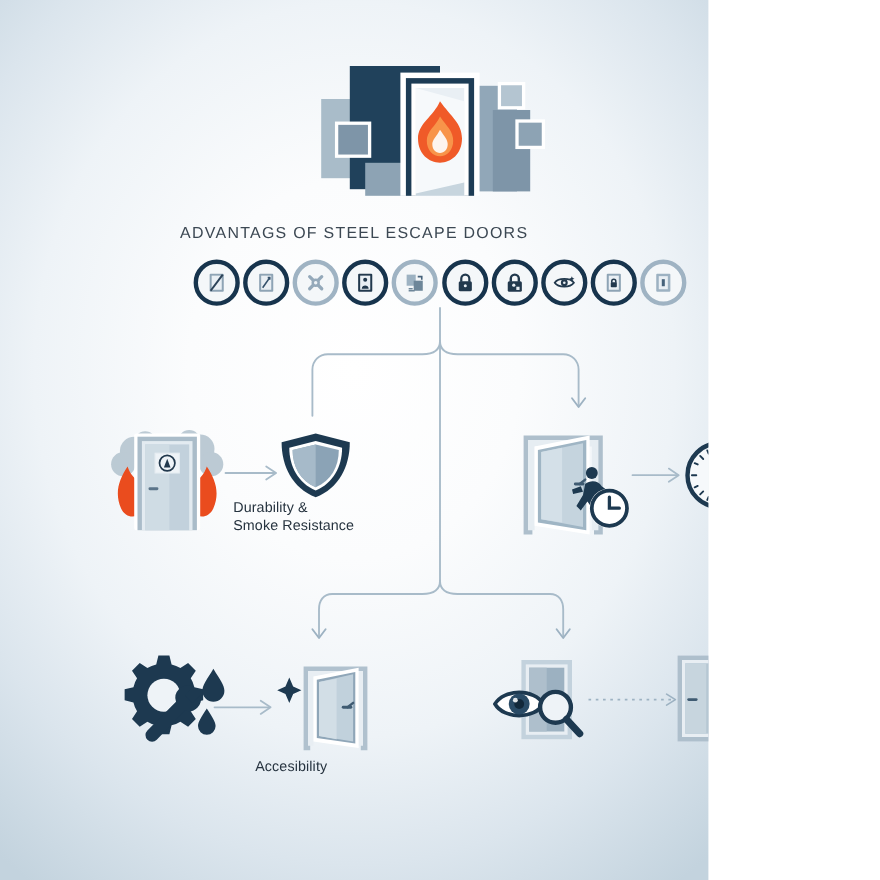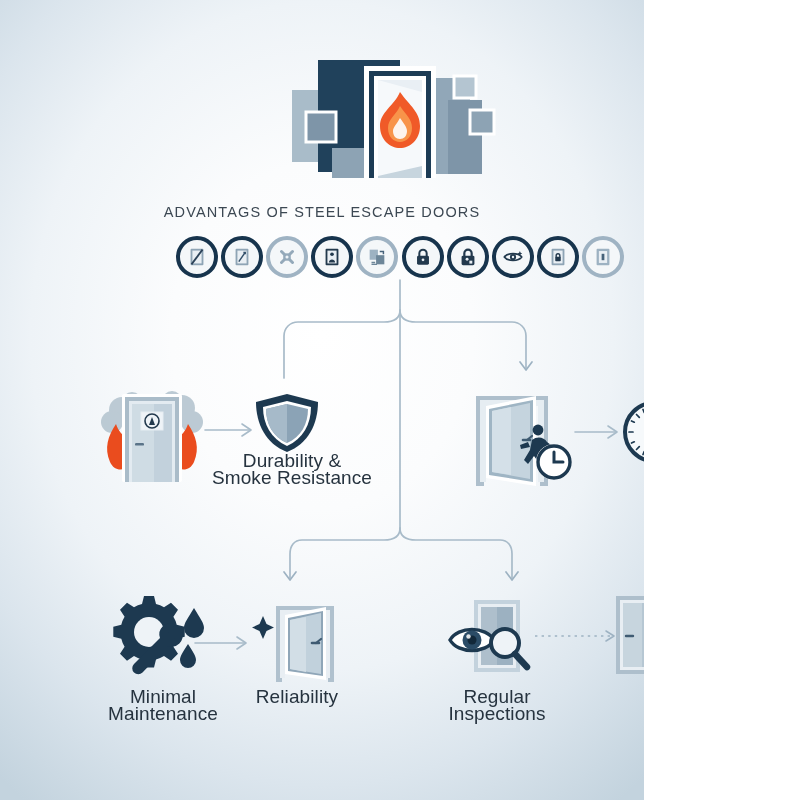--- a/index.html
+++ b/index.html
@@ -20,23 +20,22 @@
     height: 800px;
     background:
       radial-gradient(ellipse 78% 72% at 50% 42%, #ffffff 0%, #fbfcfd 30%, #eef3f7 58%, #dbe5ed 78%, #c3d3de 100%);
     overflow: hidden;
   }
 
   
   .abs { position: absolute; }
   .label {
     position: absolute;
-    text-align: center;
     color: #26333f;
-    font-size: 19px;
+    font-size: 13px;
     line-height: 17px;
     letter-spacing: 0.1px;
     white-space: pre-line;
   }
   .title {
     position: absolute;
     left: 0;
     right: 0;
     top: 204px;
     text-align: center;
@@ -409,22 +408,18 @@
       <rect x="38" y="52" width="34" height="30" rx="5" fill="#1d3950"></rect>
       <circle cx="55" cy="64" r="4.4" fill="#eef3f7"></circle>
       <path d="M55 66 L55 73" stroke="#eef3f7" stroke-width="3.6" stroke-linecap="round"></path>
     </g>
   </svg>
 
   <div class="label" style="left:212px; top:452px; width:160px;">Durability &amp;
 Smoke Resistance</div>
 
 
-  <div class="label" style="left:90px; top:688px; width:146px;">Minimal
-Maintenance</div>
-
-  <div class="label" style="left:232px; top:688px; width:130px;">Reliability</div>
-
-  <div class="label" style="left:432px; top:688px; width:130px;">Regular
-Inspections</div>
+
+  <div class="label" style="left:232px; top:688px; width:130px;">Accesibility</div>
+
 
 
 </div>
 
 </body></html>

